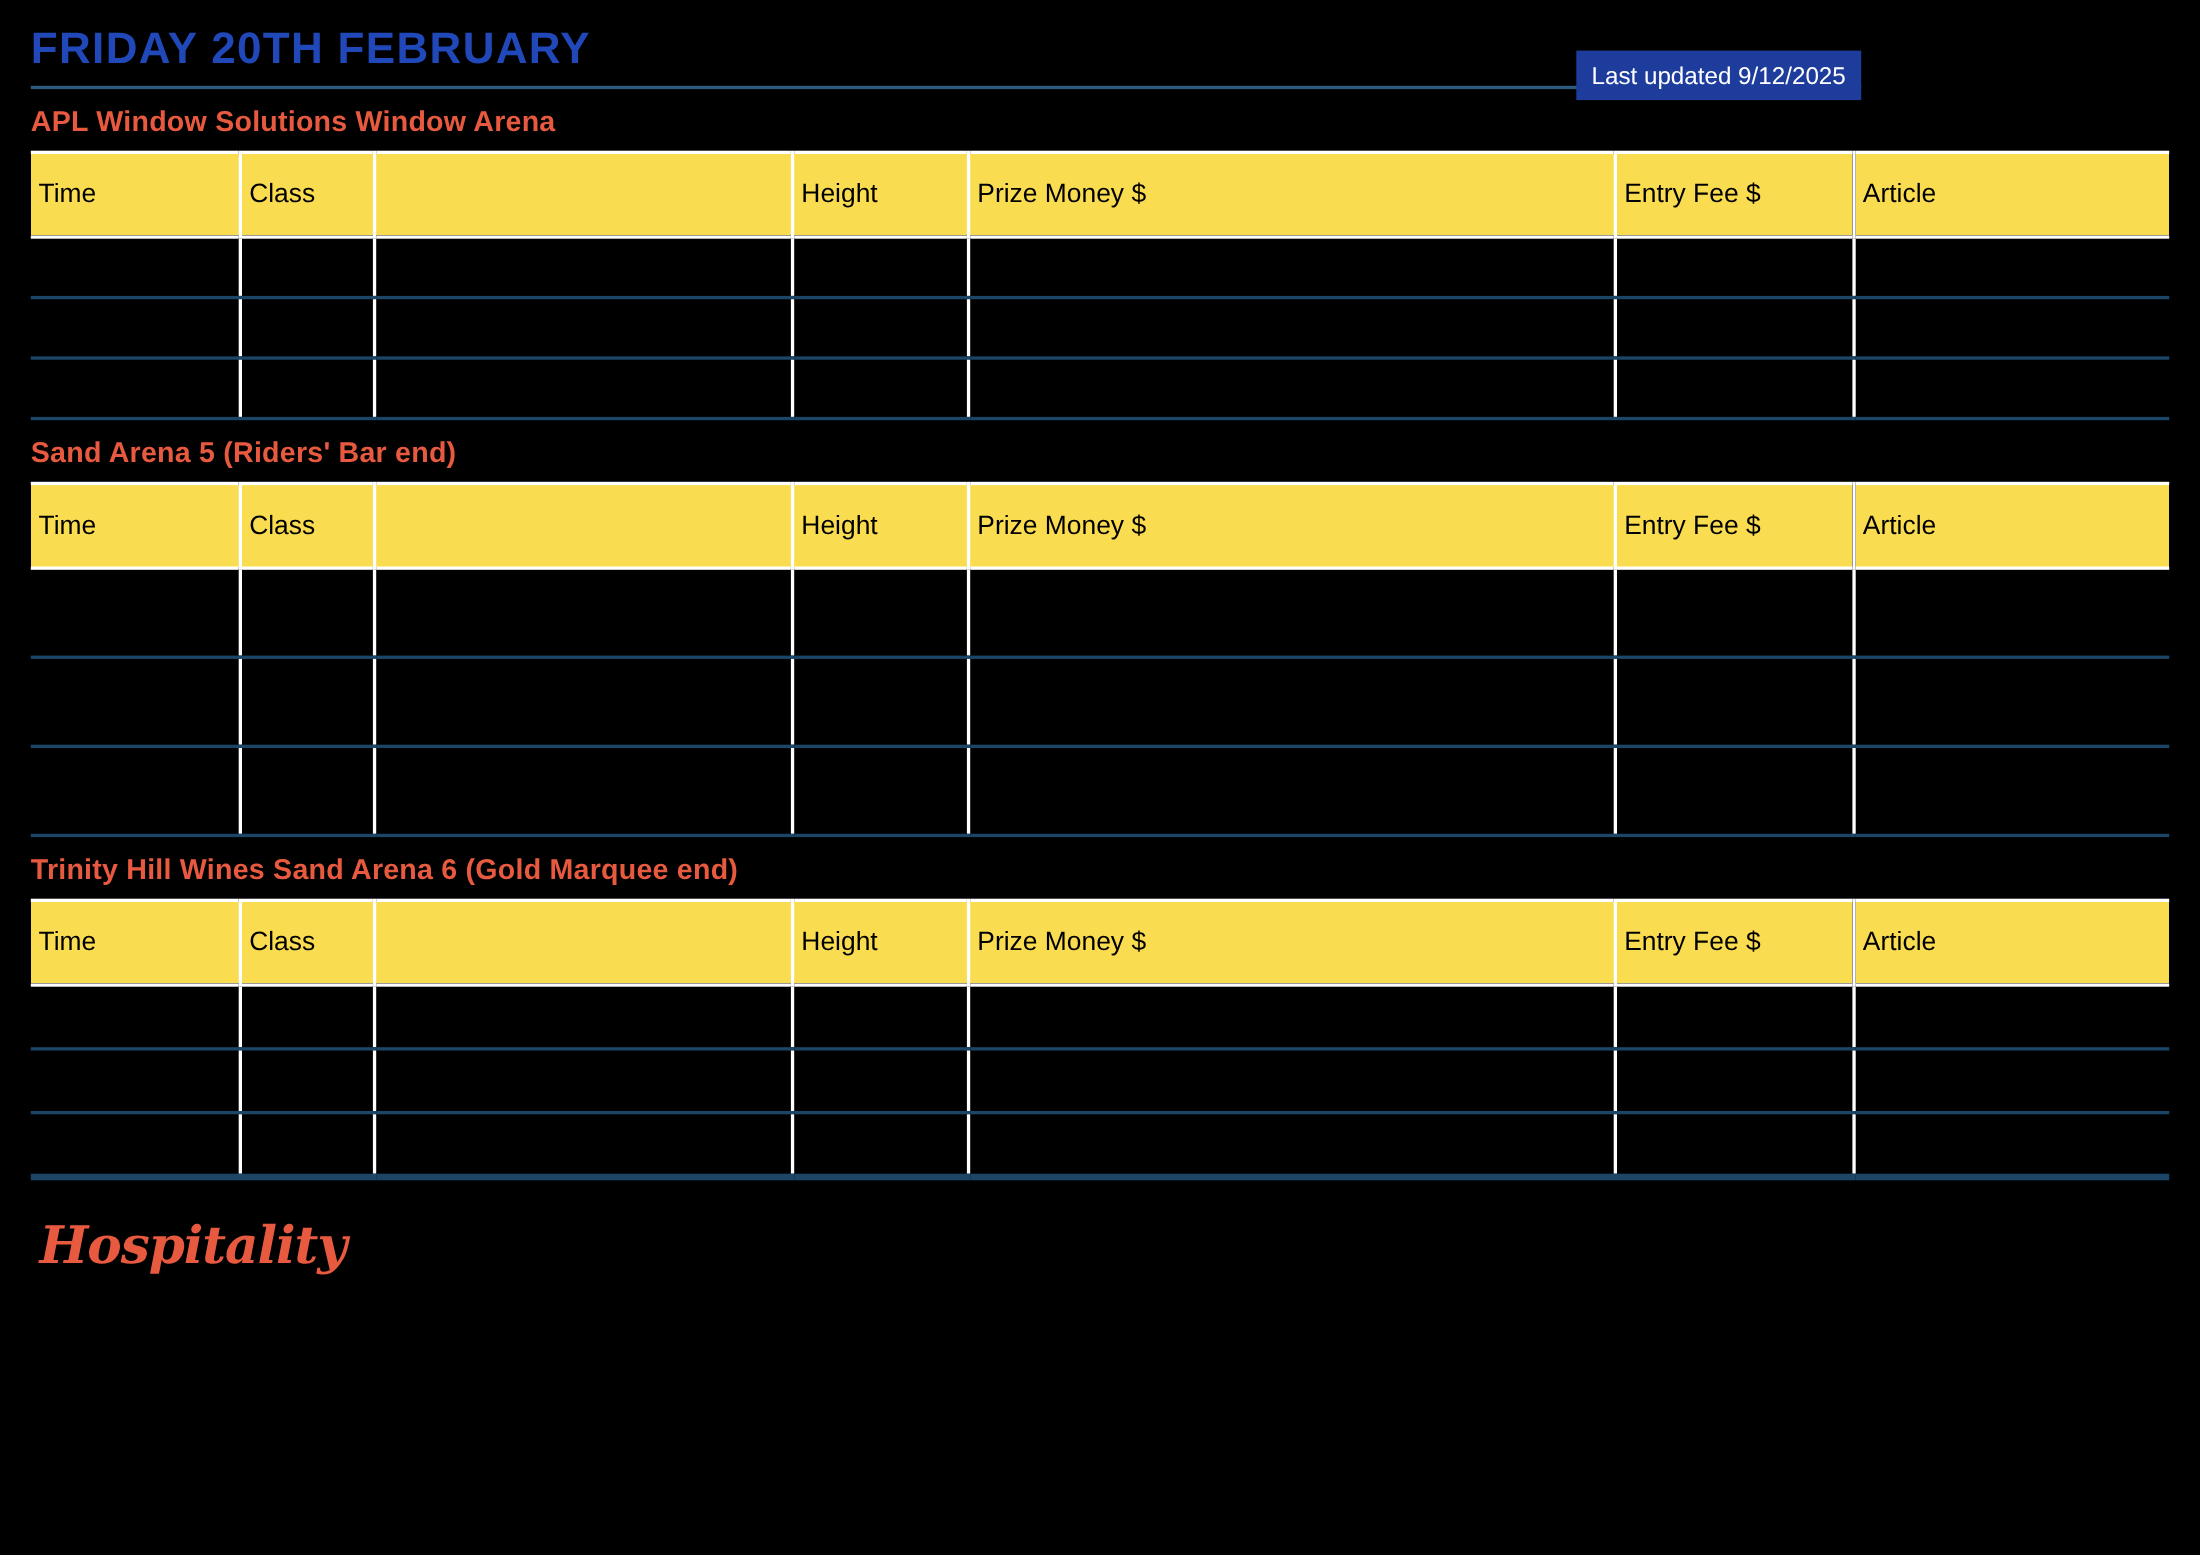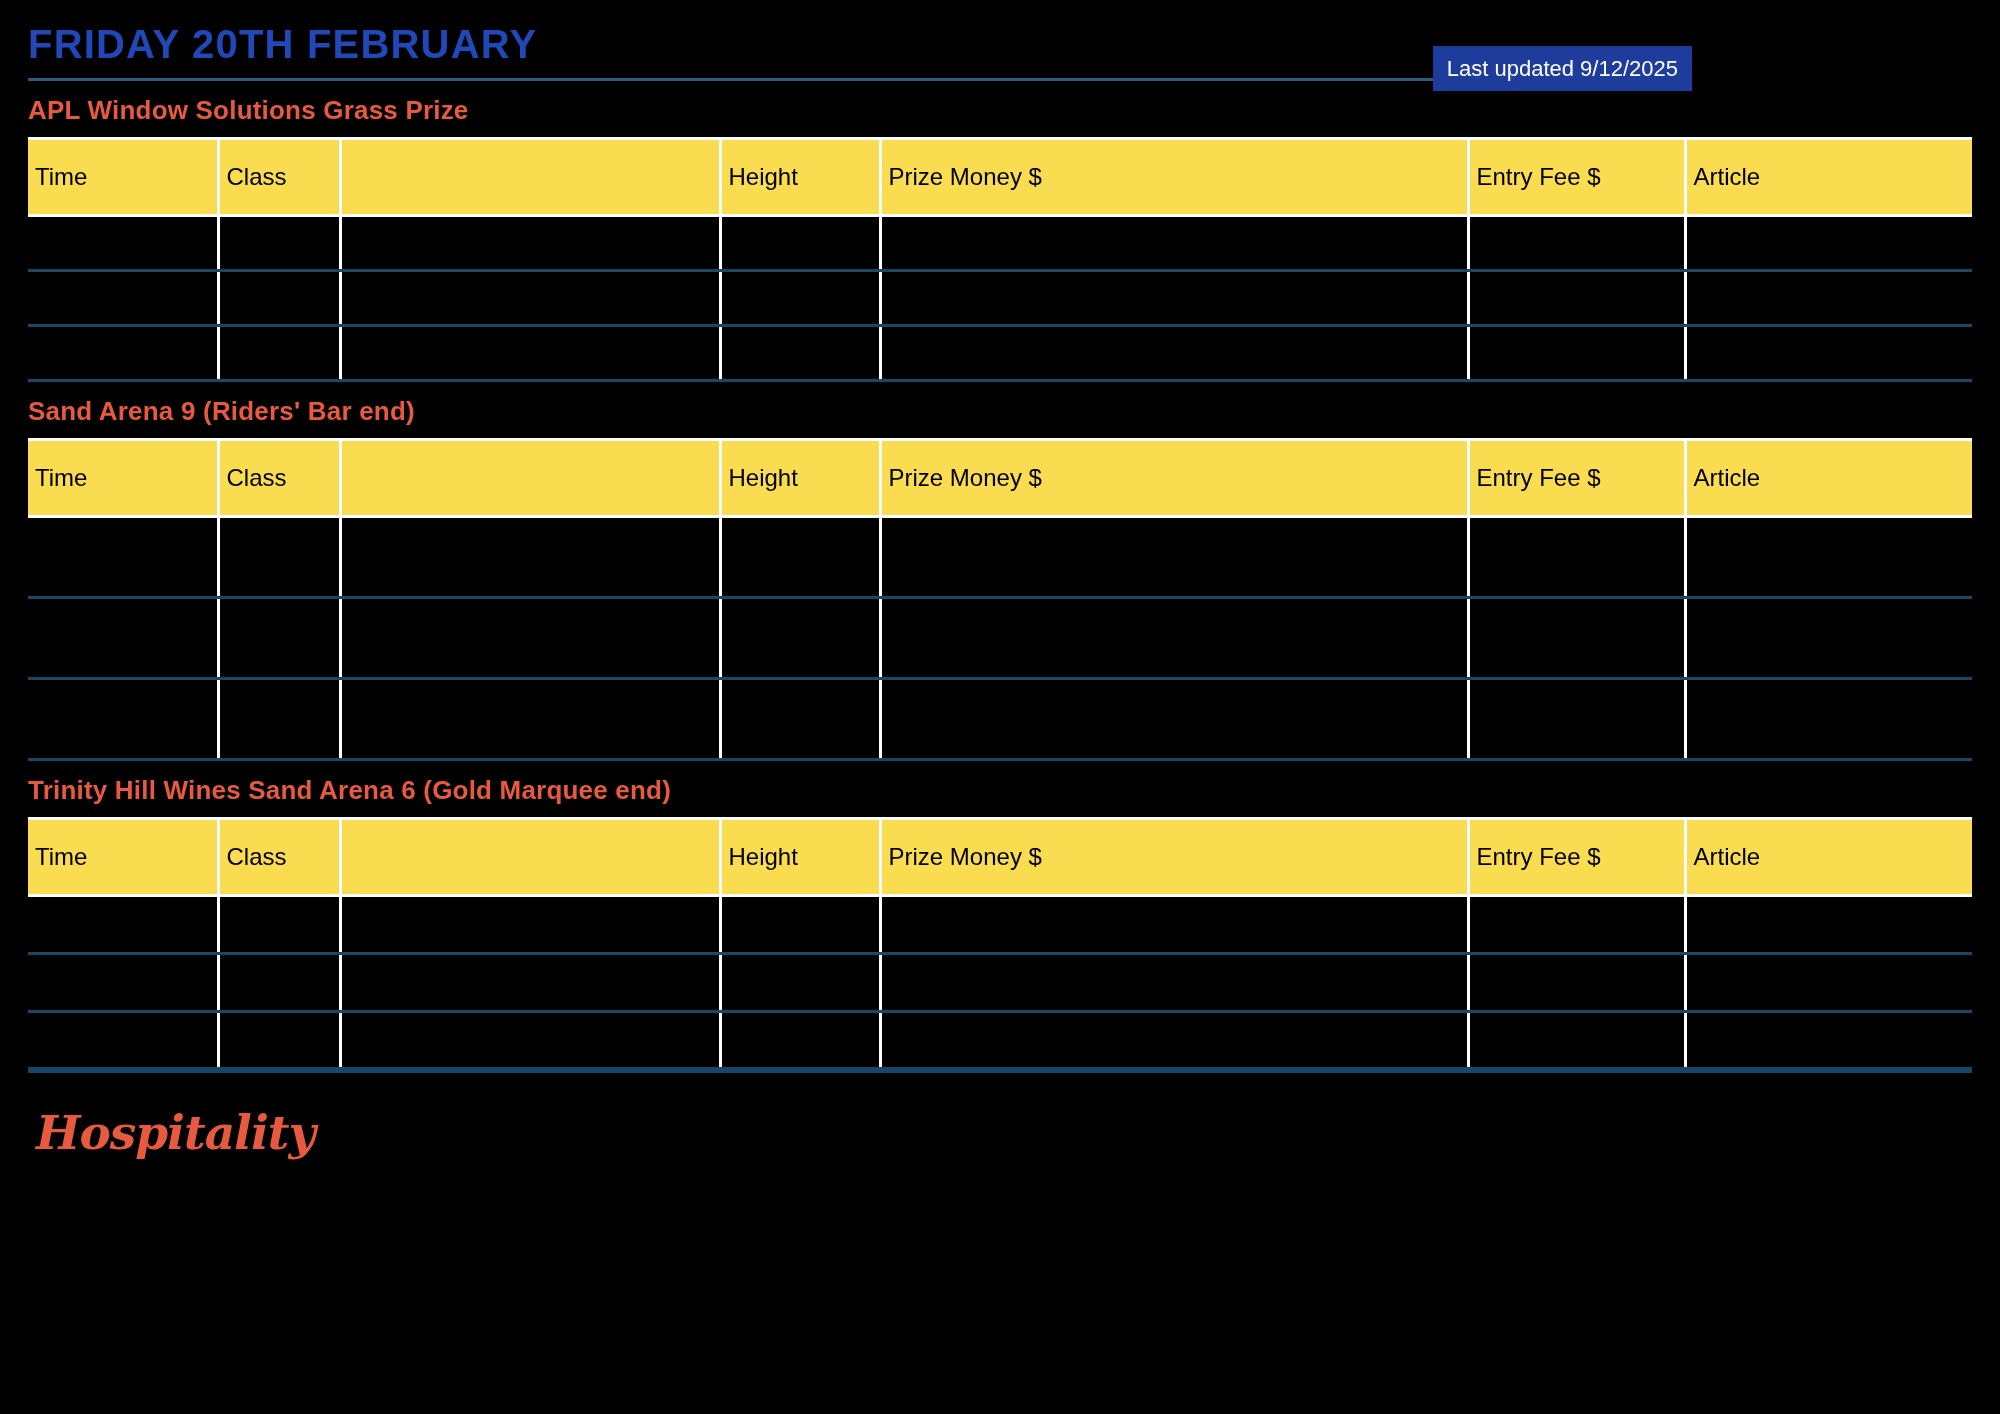--- a/index.html
+++ b/index.html
@@ -158,21 +158,21 @@
 <div class="page">
 
   <div class="topbar">
     <div class="day-title">FRIDAY 20TH FEBRUARY</div>
     <div class="updated-badge">Last updated 9/12/2025</div>
   </div>
 
   <div class="title-rule"></div>
 
   <div class="arena-block">
-    <div class="arena-name">APL Window Solutions Grass Prize</div>
+    <div class="arena-name">APL Window Solutions Window Arena</div>
     <table class="sched block-a">
       <colgroup>
         <col class="c-time">
           <col class="c-class">
           <col class="c-desc">
           <col class="c-height">
         <col class="c-prize">
           <col class="c-entry">
           <col class="c-article">
       </colgroup>
@@ -213,21 +213,21 @@
           <td></td>
           <td></td>
           <td></td>
           <td></td>
         </tr>
       </tbody>
     </table>
   </div>
 
   <div class="arena-block">
-    <div class="arena-name">Sand Arena 9 (Riders' Bar end)</div>
+    <div class="arena-name">Sand Arena 5 (Riders' Bar end)</div>
     <table class="sched block-b">
       <colgroup>
         <col class="c-time">
           <col class="c-class">
           <col class="c-desc">
           <col class="c-height">
         <col class="c-prize">
           <col class="c-entry">
           <col class="c-article">
       </colgroup>

